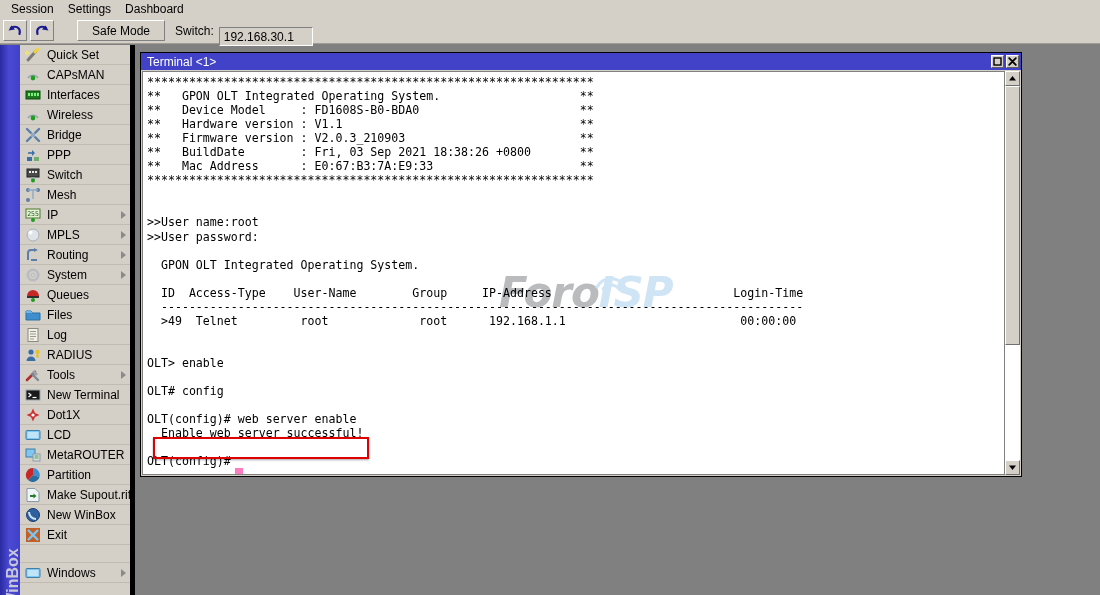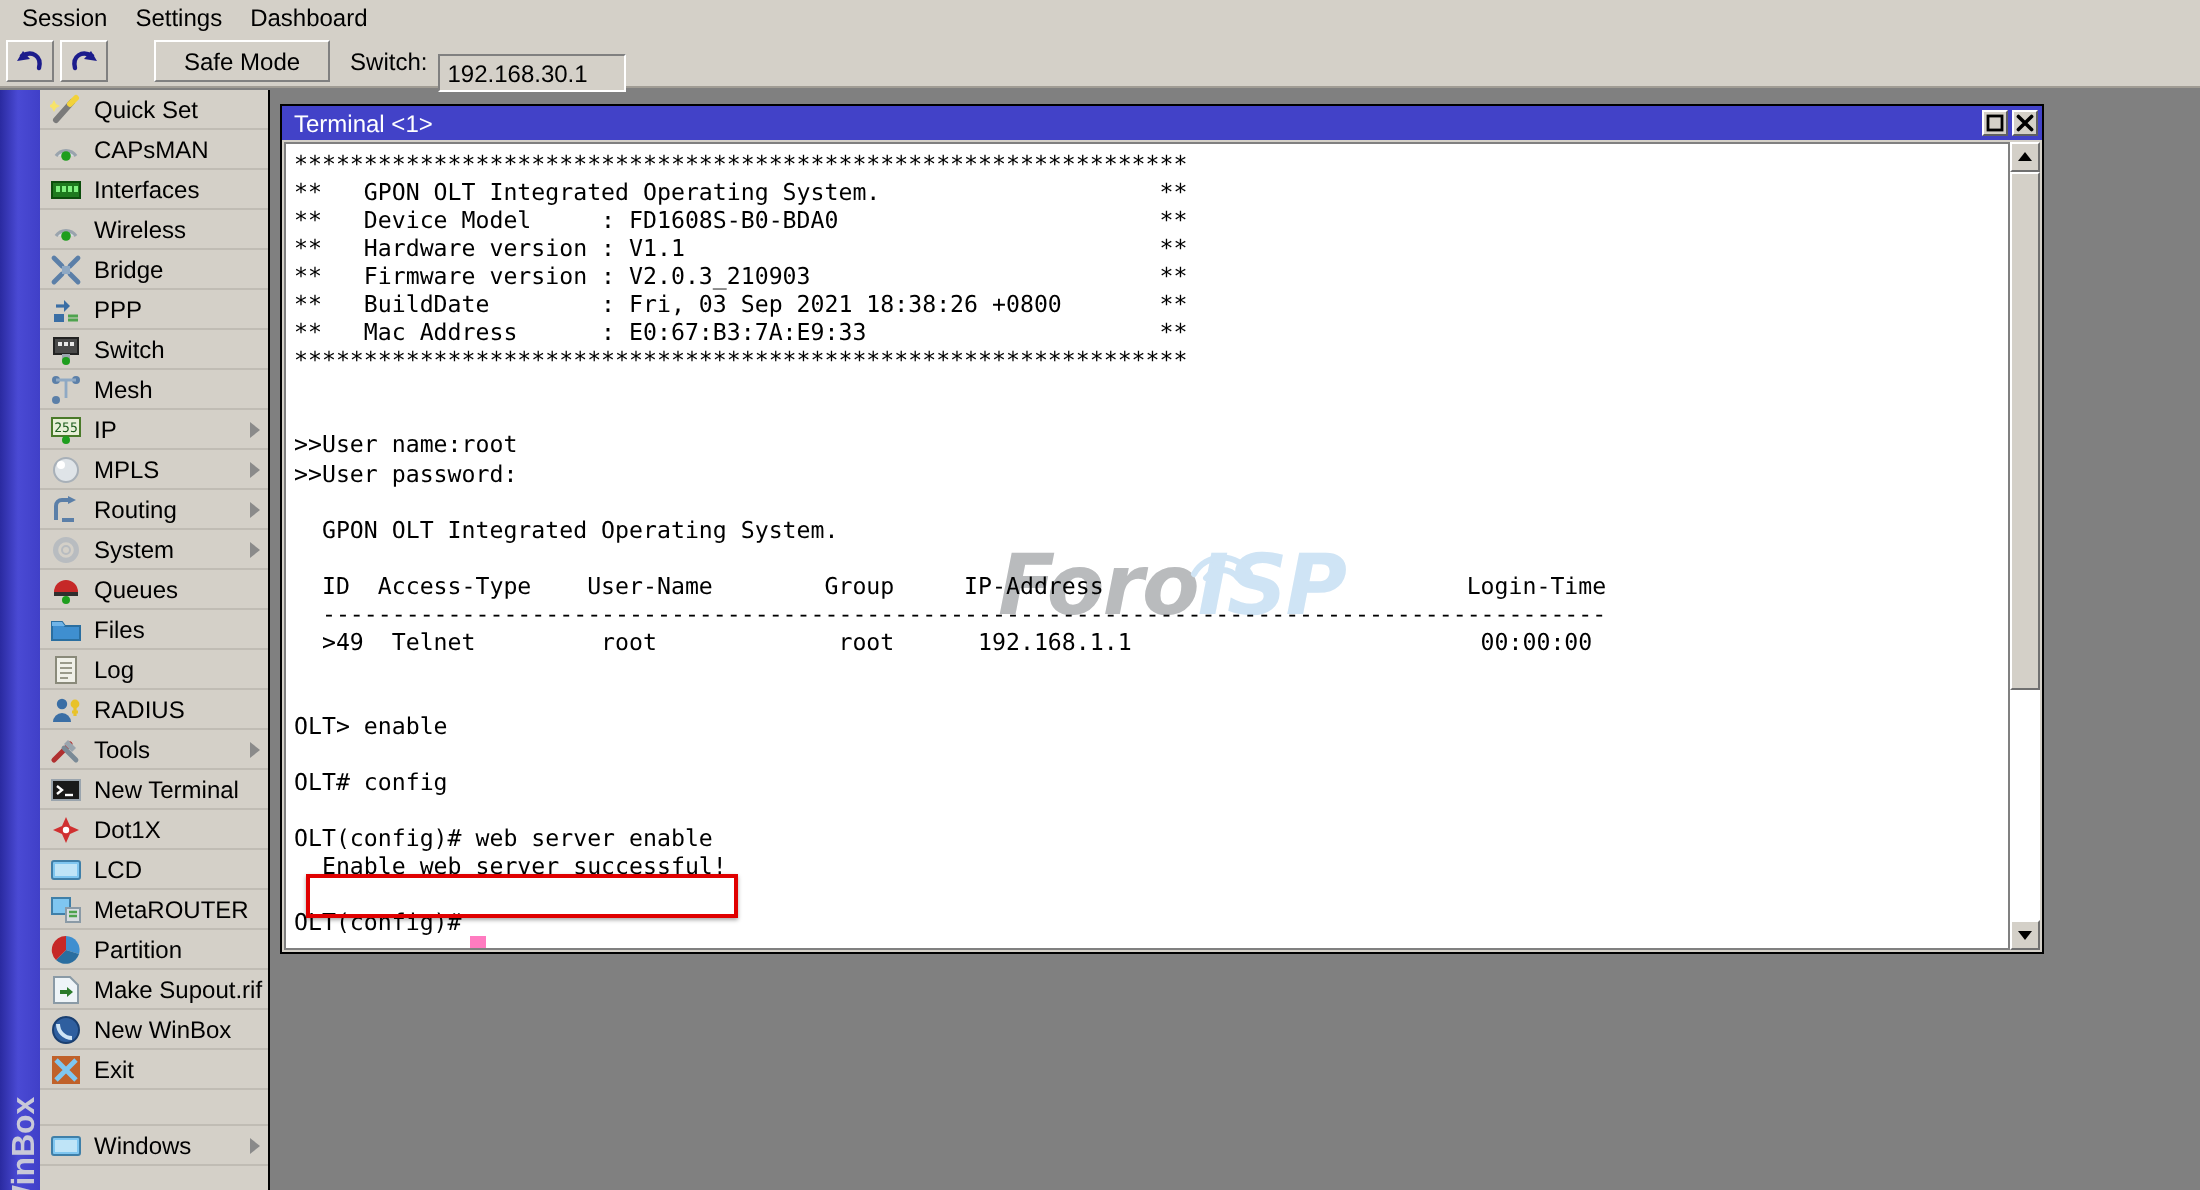--- a/index.html
+++ b/index.html
@@ -65,21 +65,21 @@
     position:absolute;left:-27px;bottom:8px;width:80px;
     transform:rotate(-90deg);transform-origin:center;
     color:#c8c8d8;font-size:16px;font-weight:bold;letter-spacing:0px;
     text-align:center;
   }
 
   
   .sidebar{
     position:absolute;left:20px;top:45px;width:115px;height:550px;
     background:#d4d0c8;
-    border-right:1px solid #000000;
+    border-right:5px solid #000000;
     box-sizing:border-box;
   }
   .mrow{
     position:relative;height:20px;display:flex;align-items:center;
     padding-left:5px;box-sizing:border-box;
     border-bottom:1px solid #c0bcb4;
   }
   .mrow .mlabel{font-size:12px;margin-left:6px;white-space:nowrap;}
   .mrow .ic{width:16px;height:16px;flex:0 0 16px;position:relative;}
   .mrow .arrow{

